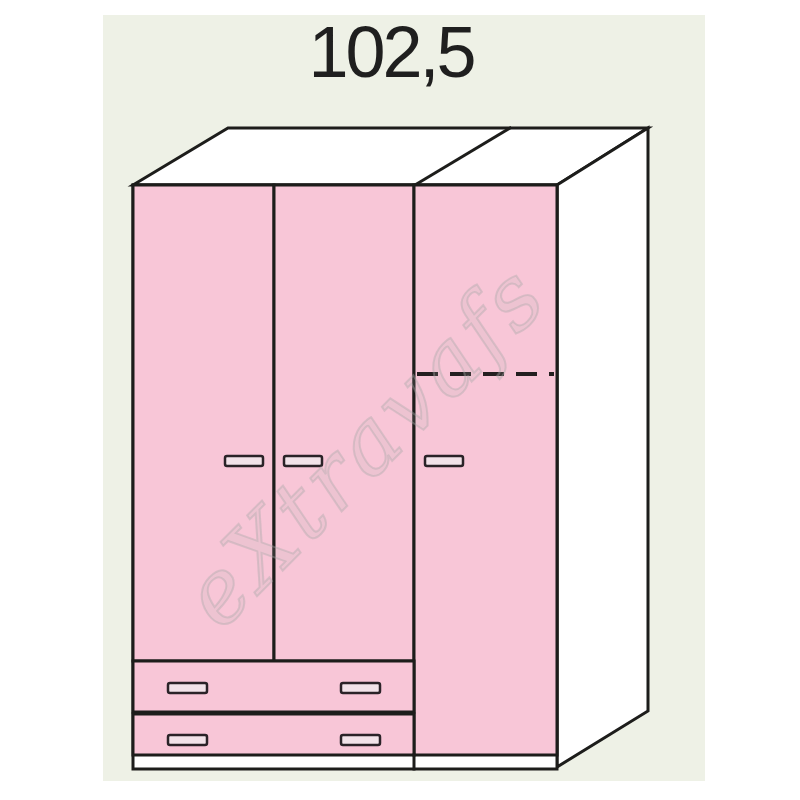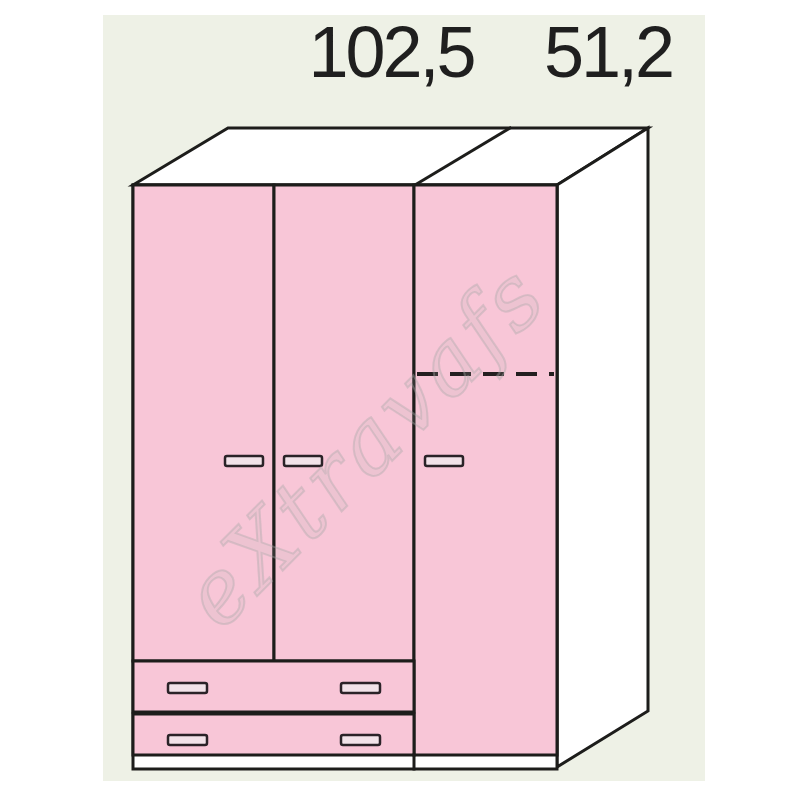--- a/index.html
+++ b/index.html
@@ -75,21 +75,20 @@
   }
 </style>
 </head>
 <body>
 
 <div class="page">
   <div class="panel">
 
     <div class="dim dim-left">102,5</div>
 
-    <div class="dim dim-right">51,2</div>
 
     <svg class="drawing" width="602" height="766" viewBox="0 0 602 766">
 
       <polygon class="ln" points="30,170 125,113 545,113 454,170" fill="#ffffff"></polygon>
 
       <polygon class="ln" points="454,170 545,113 545,696 454,752" fill="#ffffff"></polygon>
 
       <rect class="ln" x="30" y="170" width="424" height="584" fill="#ffffff"></rect>
 
       <line class="ln" x1="312" y1="170" x2="407" y2="113"></line>

